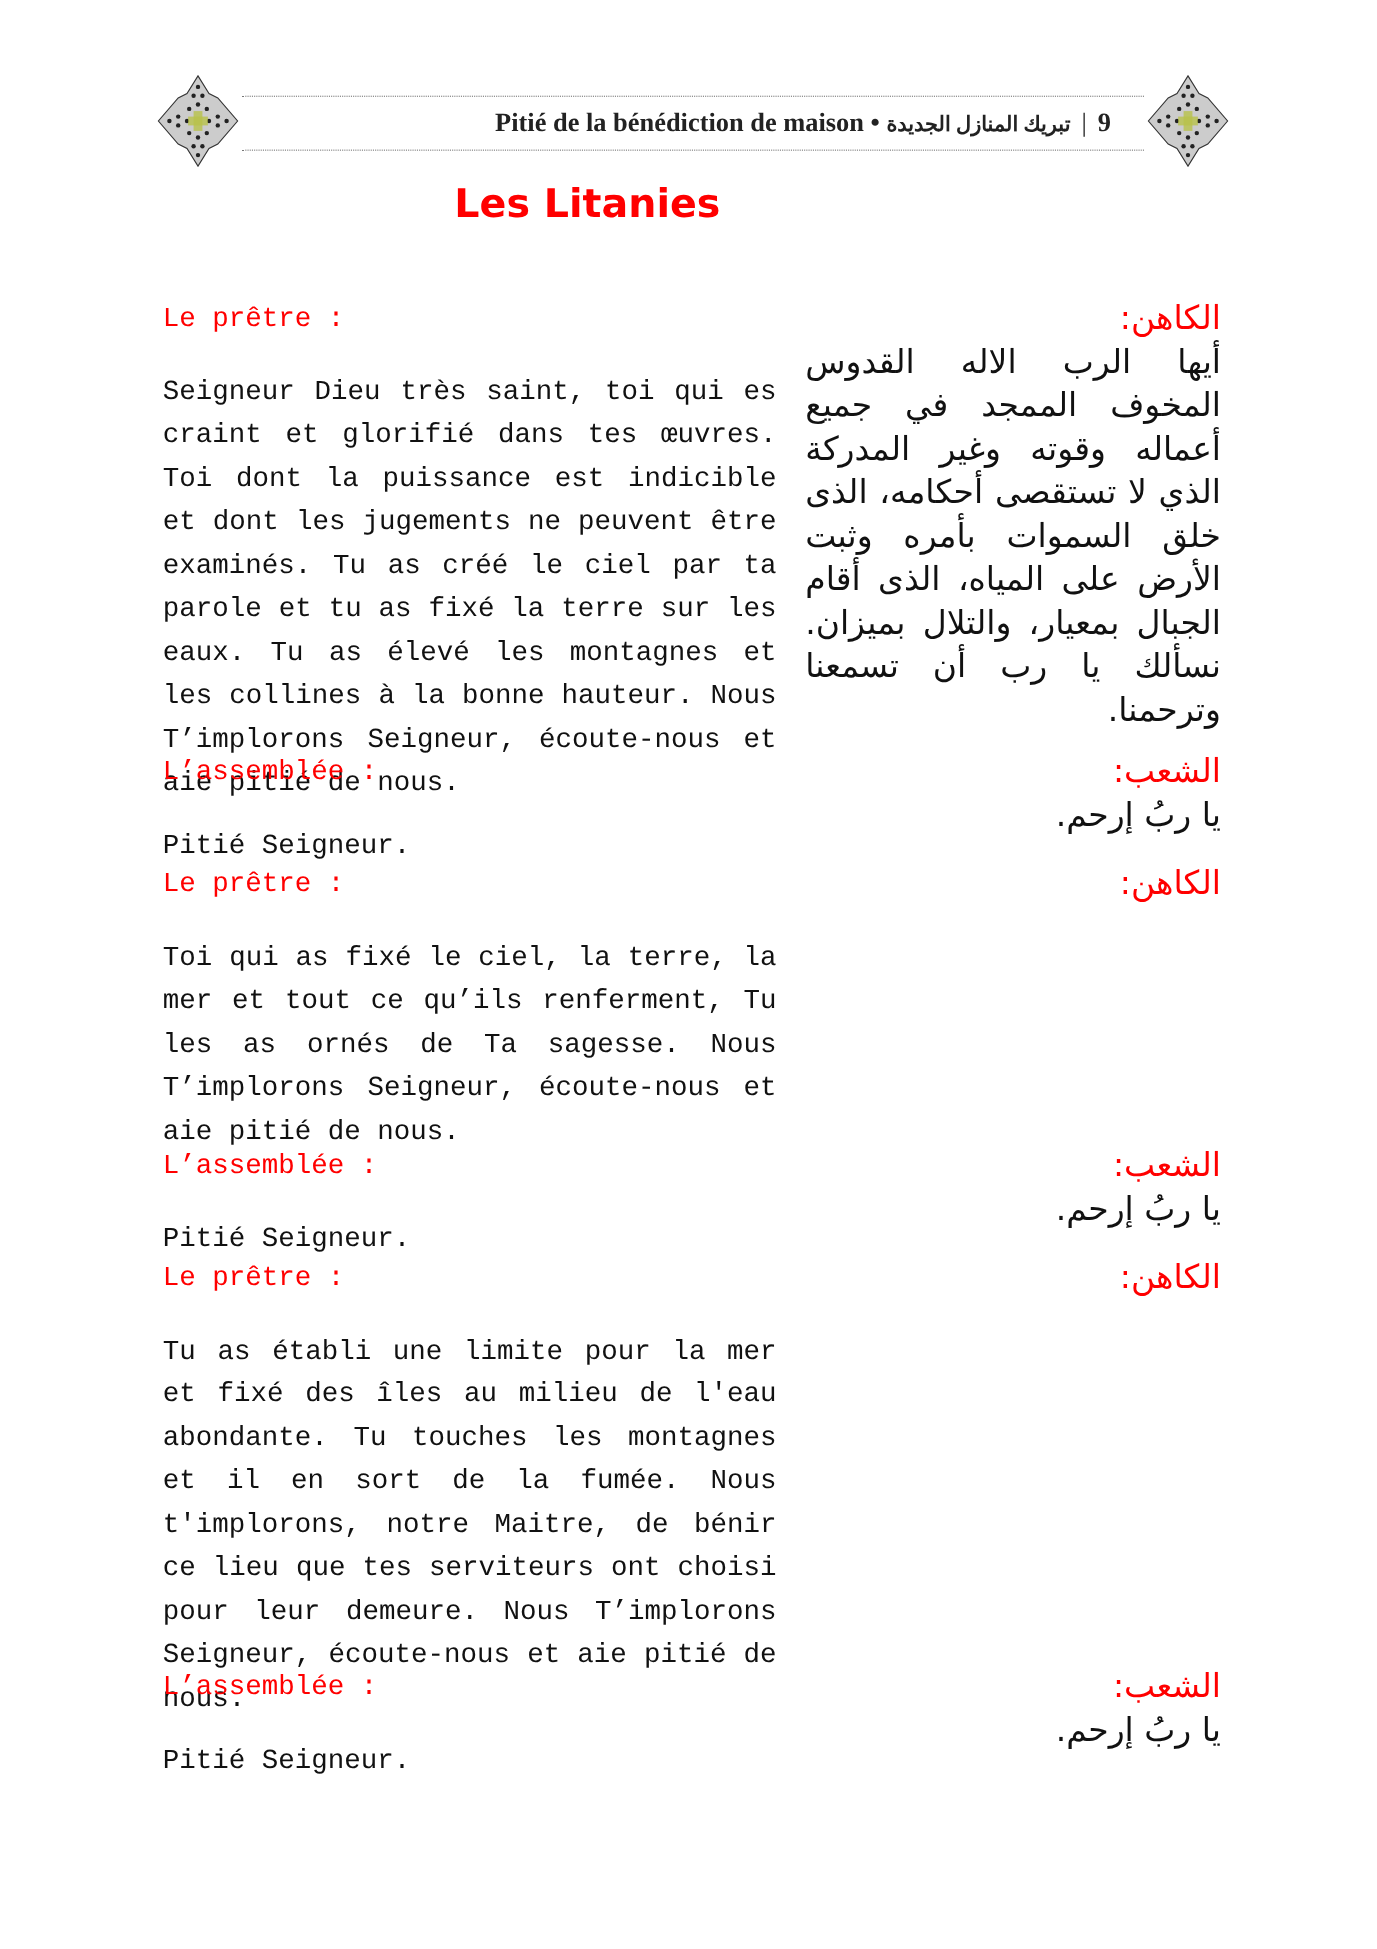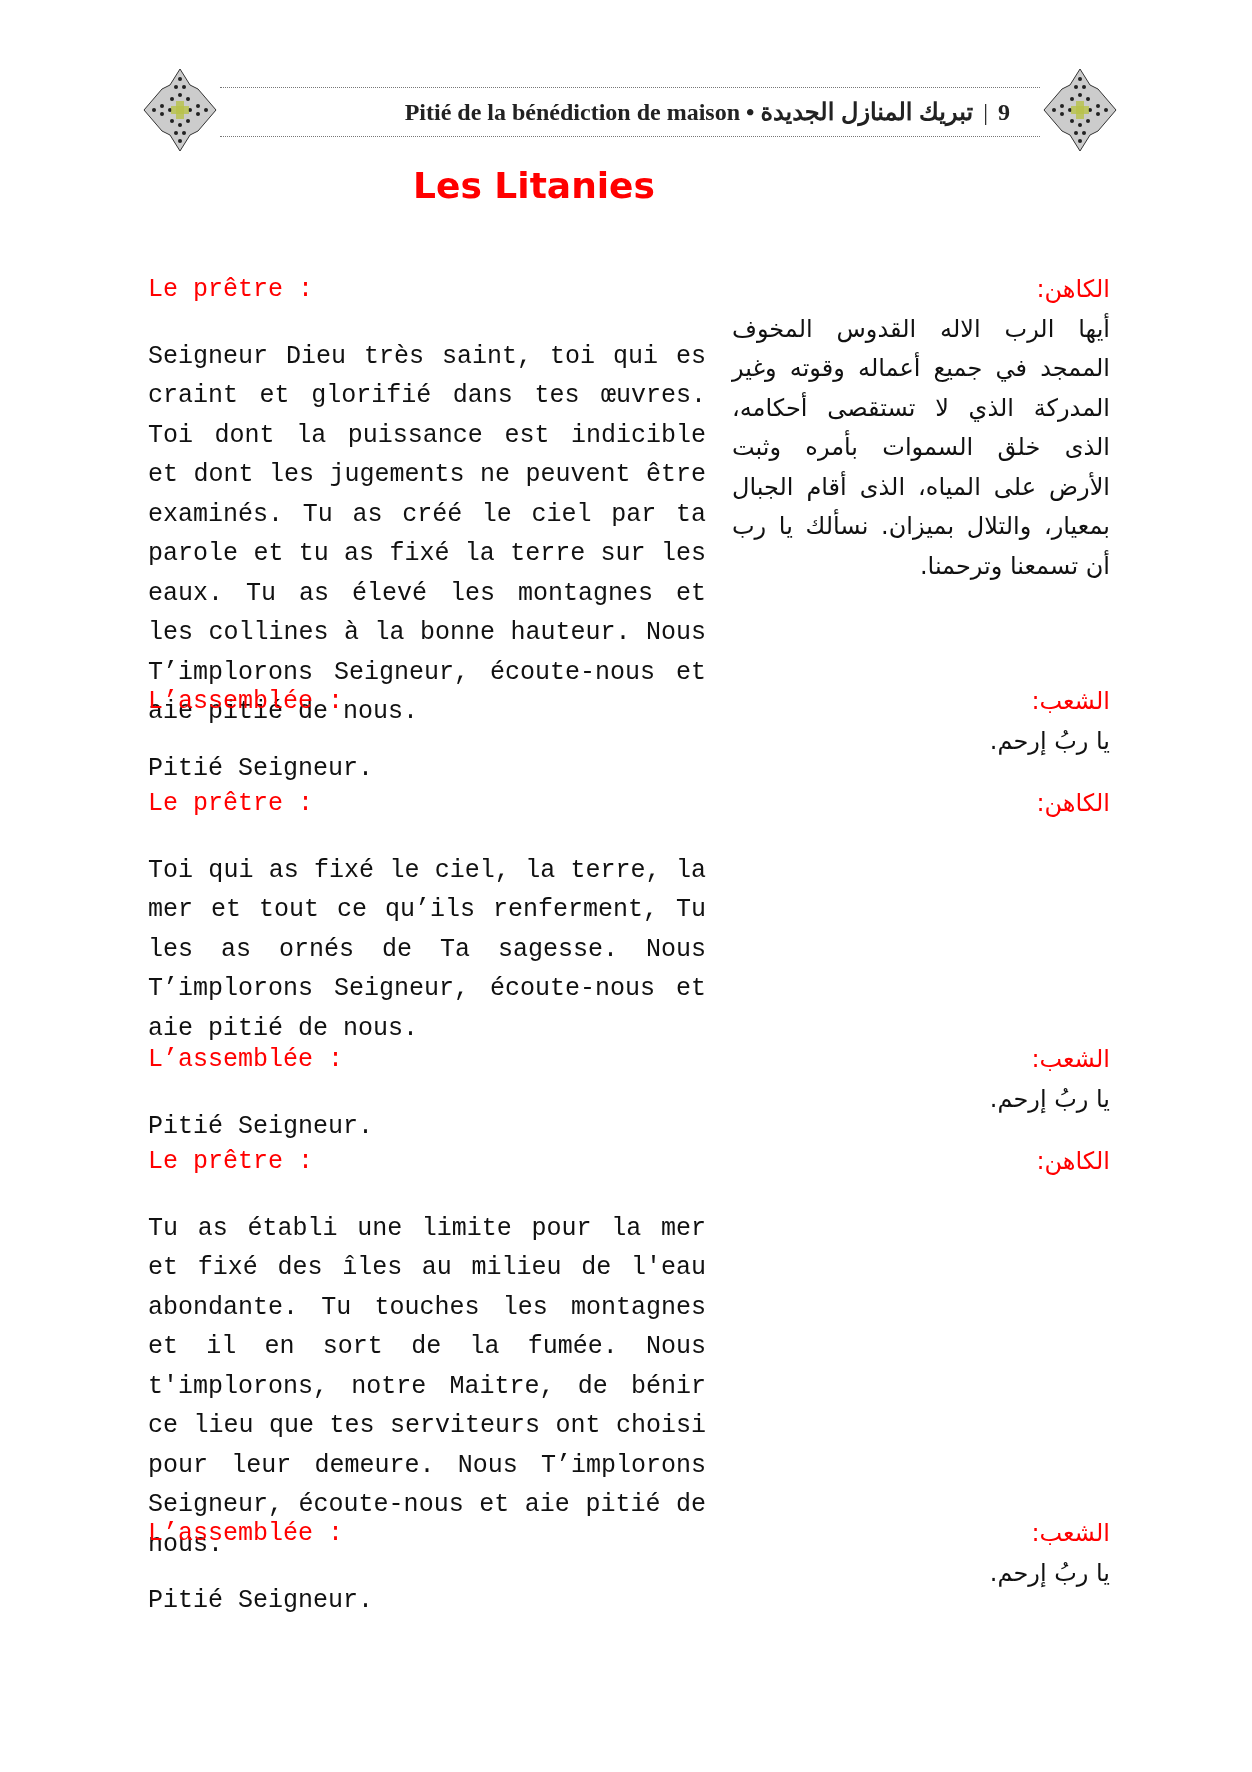--- a/index.html
+++ b/index.html
@@ -9,33 +9,33 @@
   
   .header { position: absolute; left: 140px; top: 65px; width: 980px; height: 90px; }
   .ornament { position: absolute; top: 0; width: 80px; height: 90px; }
   .ornament.left { left: 0; }
   .ornament.right { right: 0; }
   .header-band { position: absolute; left: 80px; right: 80px; top: 22px; height: 48px;
     border-top: 1px dotted #777; border-bottom: 1px dotted #777; }
   .header-text { position: absolute; right: 30px; top: 0; height: 48px; line-height: 48px;
     font-family: "Liberation Serif", "DejaVu Serif", serif; font-weight: bold; font-size: 24px; color: #222;
     white-space: nowrap; }
-  .header-text .ar { font-family: Liberation Sans, sans-serif; font-size: 24px; font-weight: bold; }
+  .header-text .ar { font-family: Liberation Serif, serif; font-size: 19px; font-weight: bold; }
   .header-text .sep { margin: 0 10px; font-weight: normal; }
   .header-text .bullet { margin: 0 6px; }
 
   .title { position: absolute; left: 0; width: 1068px; top: 165px; text-align: center;
     font-family: "DejaVu Sans", sans-serif; font-weight: bold; font-size: 36px; color: #ff0000; }
 
   .row { position: absolute; left: 148px; width: 962px; }
   .col-fr { position: absolute; left: 0; top: 0; width: 558px;
     font-family: Liberation Mono, monospace; font-size: 25px; line-height: 39.5px; color: #111;
     text-align: justify; }
   .col-ar { position: absolute; right: 0; top: 0; width: 378px; direction: rtl;
-    font-family: "DejaVu Sans", sans-serif; font-size: 24px; line-height: 39.5px; color: #111;
+    font-family: "DejaVu Sans", sans-serif; font-size: 30px; line-height: 39.5px; color: #111;
     text-align: justify; margin-left: 32px; }
   .role { color: #ff0000; display: block; }
   .txt { display: block; }
   .col-fr .txt { text-align-last: left; margin-top: 27px; }
   .col-ar .txt { text-align-last: right; }
 </style>
 </head>
 <body>
 
 <div class="page">

